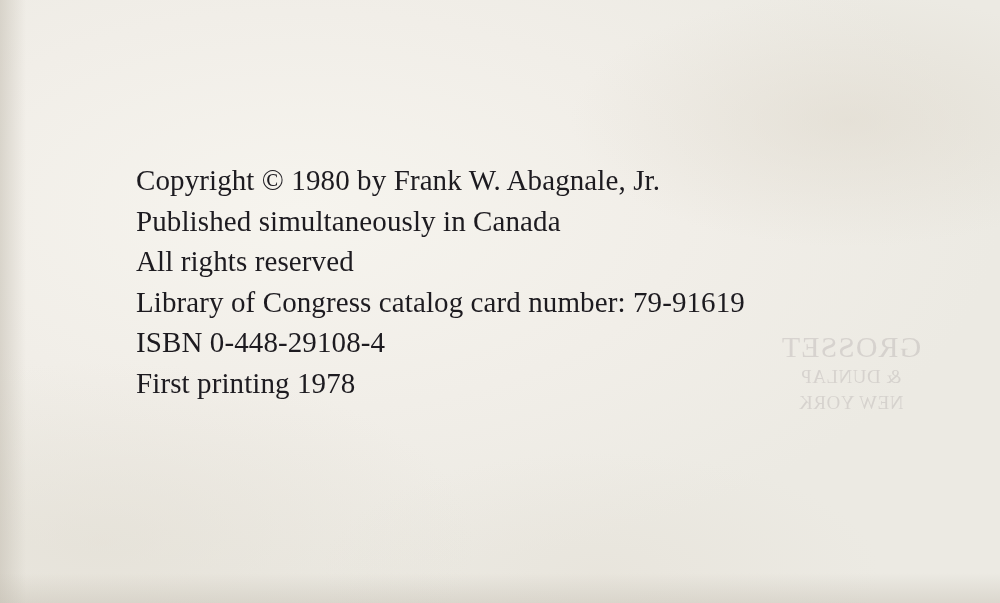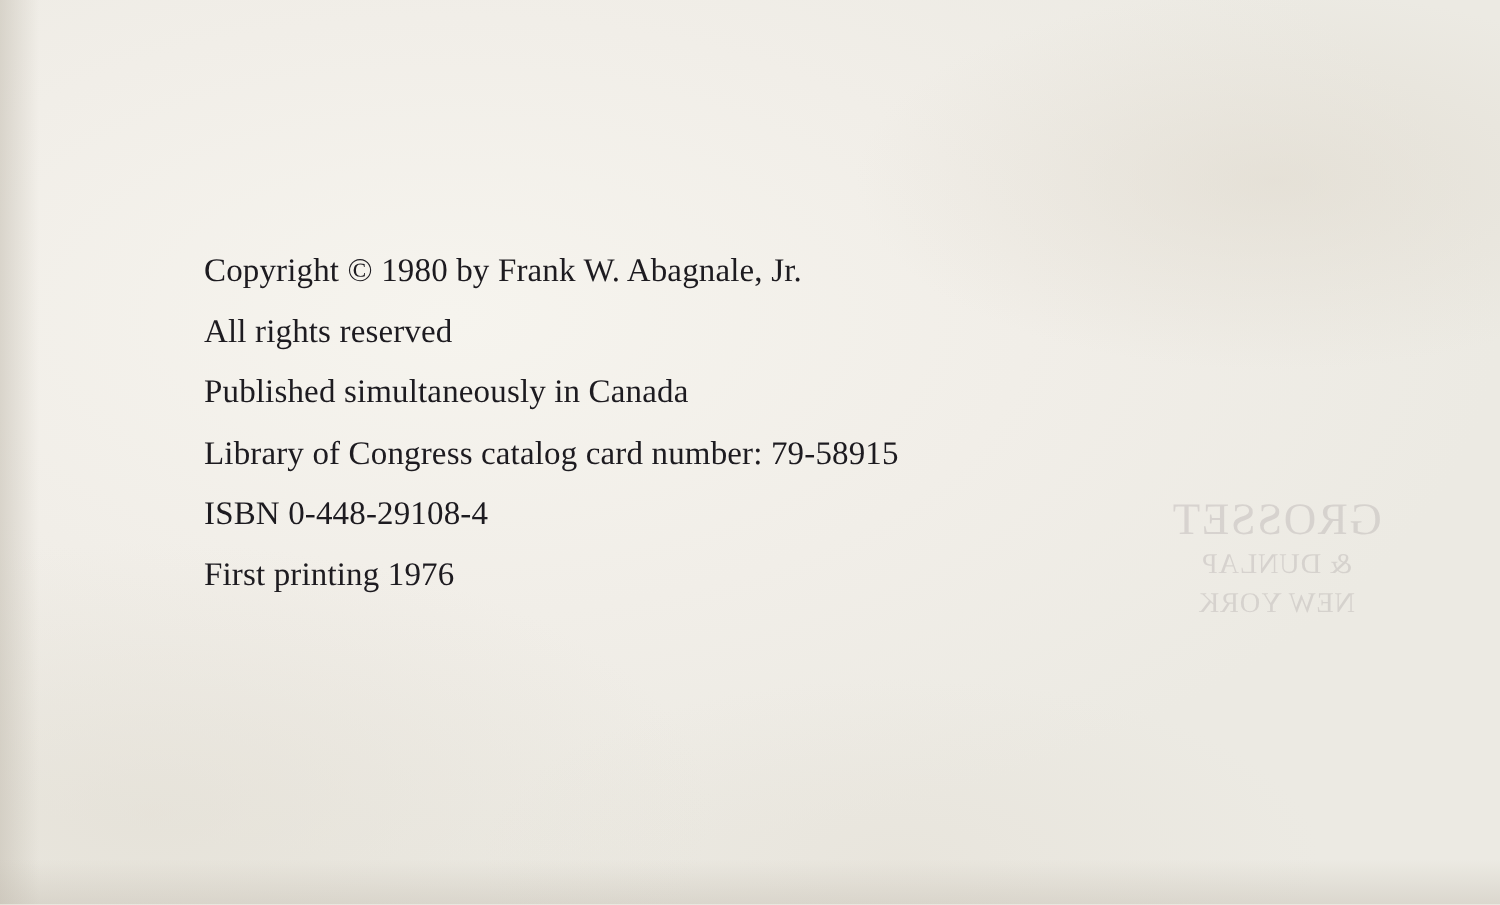--- a/index.html
+++ b/index.html
@@ -43,21 +43,21 @@
     background: linear-gradient(to top, rgba(198,192,180,0.45), rgba(198,192,180,0));
     pointer-events: none;
   }
   .copyright-block {
     position: absolute;
     left: 136px;
     top: 160px;
     width: 790px;
   }
   .copyright-line {
-    font-size: 22px;
+    font-size: 29px;
     line-height: 40.5px;
     color: #1d1b20;
     letter-spacing: 0.1px;
     white-space: nowrap;
   }
   
   .bleed-through {
     position: absolute;
     right: 24px;
     top: 330px;
@@ -95,20 +95,20 @@
   <div class="paper-edge-bottom"></div>
 
   <div class="bleed-through">
     <div class="bleed-line-1">GROSSET</div>
     <div class="bleed-line-2">&amp; DUNLAP</div>
     <div class="bleed-line-3">NEW YORK</div>
   </div>
 
   <div class="copyright-block">
     <div class="copyright-line">Copyright © 1980 by Frank W. Abagnale, Jr.</div>
+    <div class="copyright-line">Published simultaneously in Canada</div>
     <div class="copyright-line">All rights reserved</div>
-    <div class="copyright-line">Published simultaneously in Canada</div>
-    <div class="copyright-line">Library of Congress catalog card number: 79-58915</div>
+    <div class="copyright-line">Library of Congress catalog card number: 79-91619</div>
     <div class="copyright-line">ISBN 0-448-29108-4</div>
-    <div class="copyright-line">First printing 1976</div>
+    <div class="copyright-line">First printing 1978</div>
   </div>
 
 </div>
 
 </body></html>

